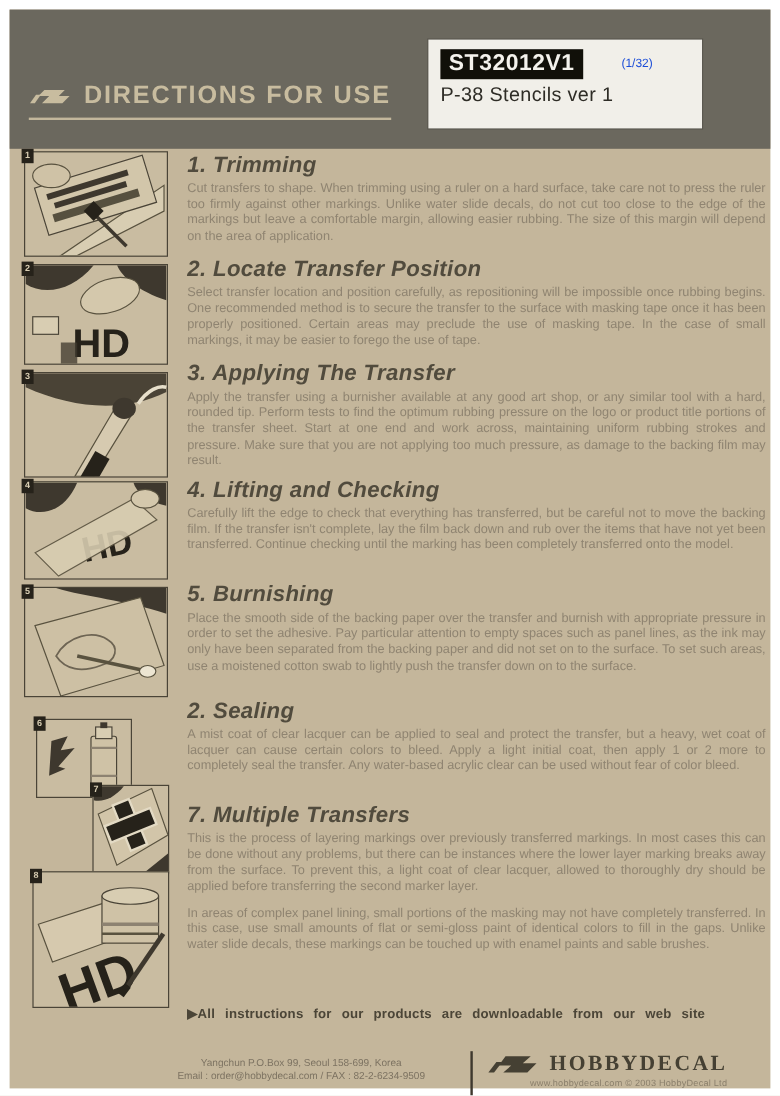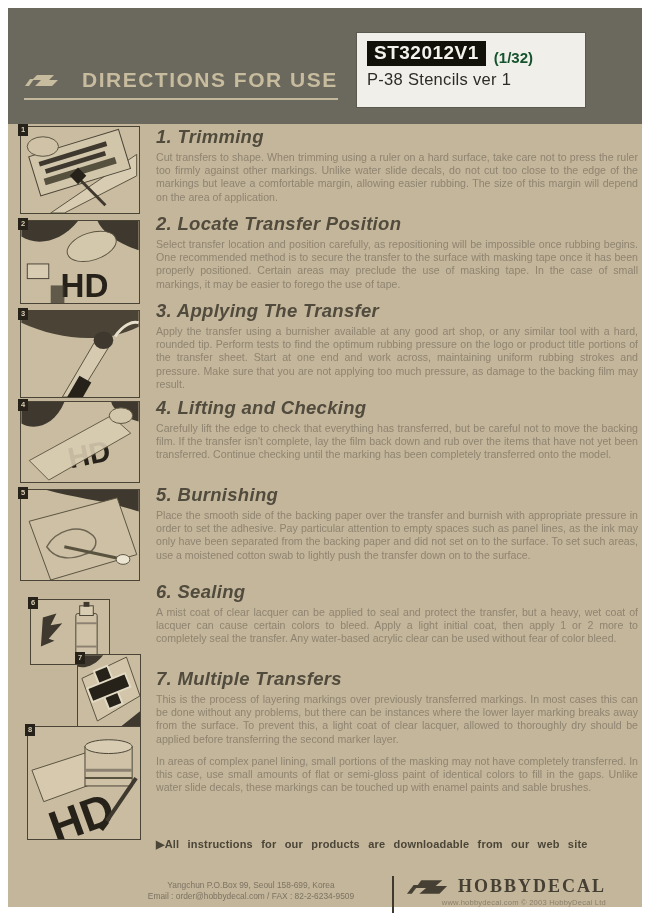--- a/index.html
+++ b/index.html
@@ -3,30 +3,30 @@
 <meta charset="utf-8">
 <style>
   html,body{margin:0;padding:0;background:#ffffff;}
   body{font-family:"Liberation Sans", sans-serif; -webkit-font-smoothing:antialiased;}
   #page{position:relative;width:650px;height:913px;background:#ffffff;overflow:hidden;}
 
   
   .paper{position:absolute;left:8px;top:8px;width:634px;height:899px;background:#c4b69b;}
   .band{position:absolute;left:0;top:0;width:634px;height:116px;background:#6b685e;}
 
-  .band-title{position:absolute;left:16px;top:60px;display:flex;align-items:center;gap:20px;
+  .band-title{position:absolute;left:16px;top:60px;display:flex;align-items:center;gap:8px;
     border-bottom:2px solid #c3b79c;padding-bottom:6px;}
   .band-title .t{font-size:21px;font-weight:bold;letter-spacing:1.5px;color:#c8bc9f;}
 
   .product-box{position:absolute;left:349px;top:25px;width:228px;height:74px;background:#f1efe9;
     box-shadow:0 0 0 1px rgba(0,0,0,0.15);padding:8px 10px;box-sizing:border-box;}
-  .product-row{display:flex;align-items:flex-end;gap:8px;}
+  .product-row{display:flex;align-items:center;gap:32px;}
   .product-code{background:#111009;color:#f4f2ec;font-weight:bold;font-size:19px;letter-spacing:0.5px;
     padding:1px 7px 2px 7px;}
-  .product-scale{color:#14532d;font-size:15px;font-weight:bold;}
+  .product-scale{color:#1d4ed8;font-size:10px;font-weight:normal;}
   .product-name{margin-top:4px;color:#2e2c26;font-size:16.5px;font-weight:normal;letter-spacing:0.3px;}
 
   
   .section{position:absolute;left:148px;width:482px;}
   .section h3{margin:0 0 3px 0;font-size:18.5px;font-style:italic;font-weight:bold;color:#514b3d;letter-spacing:0.3px;}
   .section p{margin:0;font-size:10.6px;line-height:13.2px;color:#8f8471;text-align:justify;}
 
   .note-line{position:absolute;left:148px;top:830px;width:478px;font-size:11px;font-weight:bold;
     color:#4b4537;word-spacing:5px;letter-spacing:0.2px;}
 
@@ -183,21 +183,21 @@
     </div>
     <div class="section" style="top:389px">
       <h3>4. Lifting and Checking</h3>
       <p>Carefully lift the edge to check that everything has transferred, but be careful not to move the backing film. If the transfer isn't complete, lay the film back down and rub over the items that have not yet been transferred. Continue checking until the marking has been completely transferred onto the model.</p>
     </div>
     <div class="section" style="top:476px">
       <h3>5. Burnishing</h3>
       <p>Place the smooth side of the backing paper over the transfer and burnish with appropriate pressure in order to set the adhesive. Pay particular attention to empty spaces such as panel lines, as the ink may only have been separated from the backing paper and did not set on to the surface. To set such areas, use a moistened cotton swab to lightly push the transfer down on to the surface.</p>
     </div>
     <div class="section" style="top:573px">
-      <h3>6. Sealing</h3>
+      <h3>2. Sealing</h3>
       <p>A mist coat of clear lacquer can be applied to seal and protect the transfer, but a heavy, wet coat of lacquer can cause certain colors to bleed. Apply a light initial coat, then apply 1 or 2 more to completely seal the transfer. Any water-based acrylic clear can be used without fear of color bleed.</p>
     </div>
     <div class="section" style="top:660px">
       <h3>7. Multiple Transfers</h3>
       <p>This is the process of layering markings over previously transferred markings. In most cases this can be done without any problems, but there can be instances where the lower layer marking breaks away from the surface. To prevent this, a light coat of clear lacquer, allowed to thoroughly dry should be applied before transferring the second marker layer.</p>
     </div>
     <div class="section" style="top:747px">
       <p>In areas of complex panel lining, small portions of the masking may not have completely transferred. In this case, use small amounts of flat or semi-gloss paint of identical colors to fill in the gaps. Unlike water slide decals, these markings can be touched up with enamel paints and sable brushes.</p>
     </div>
 

